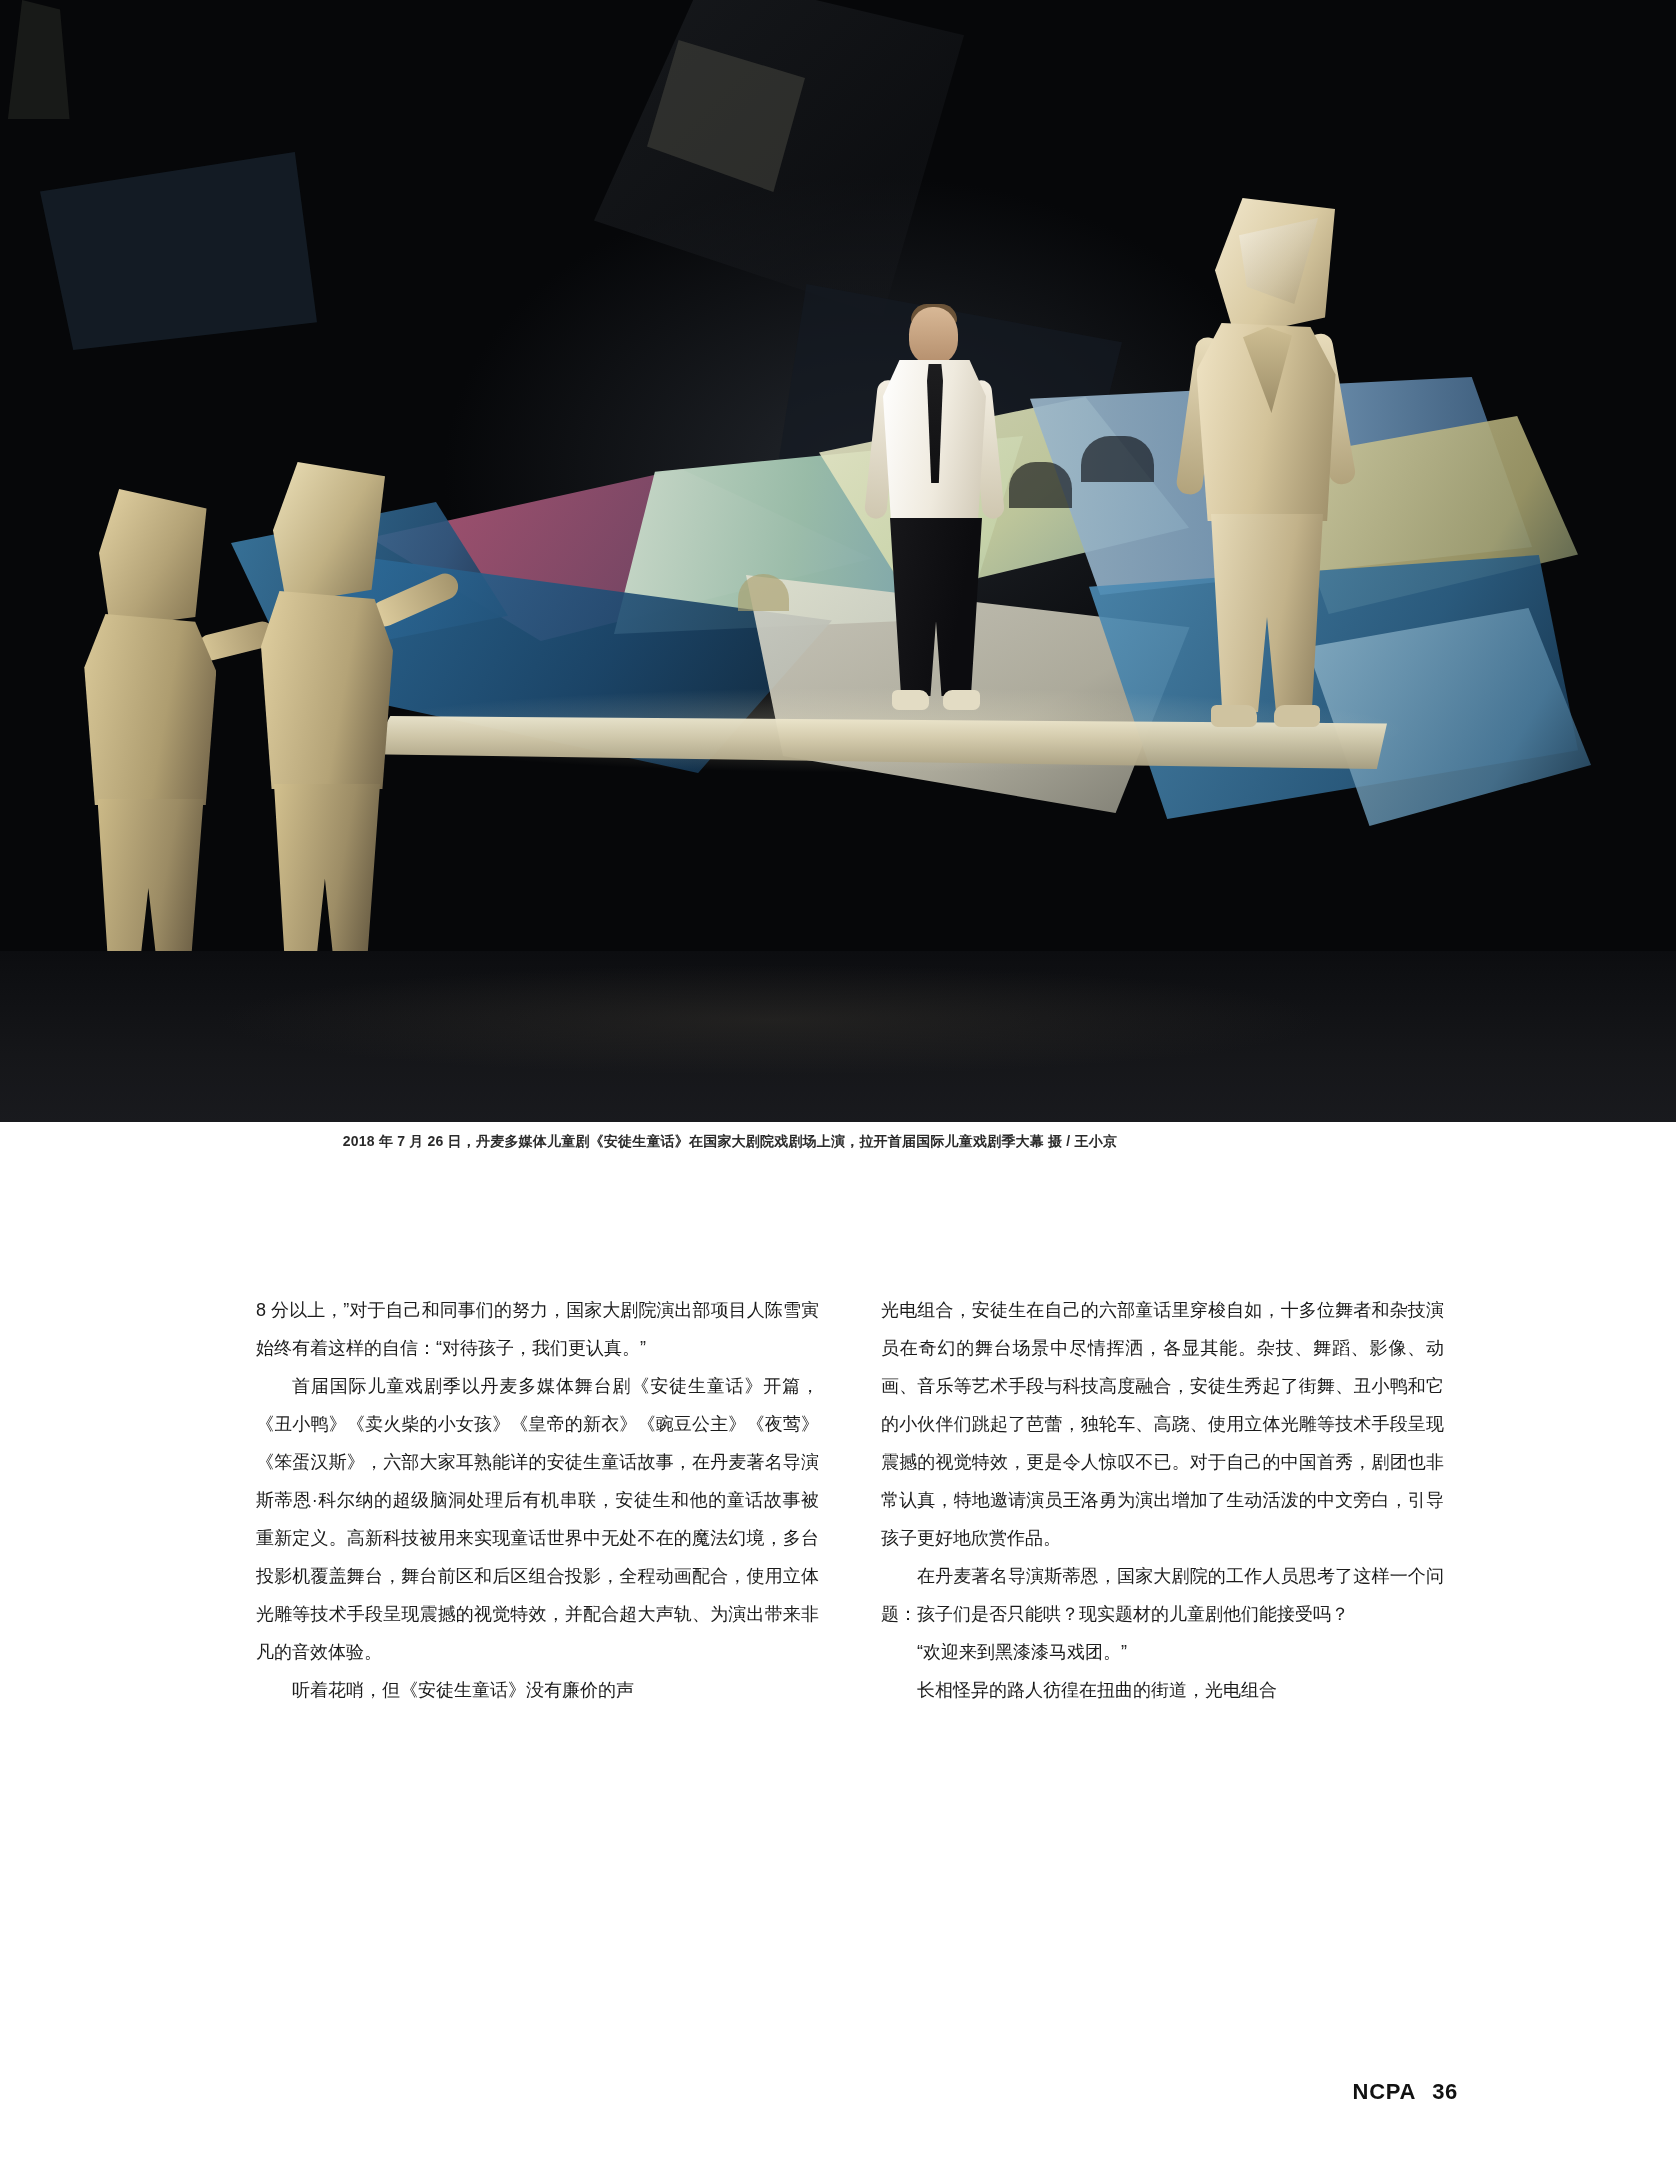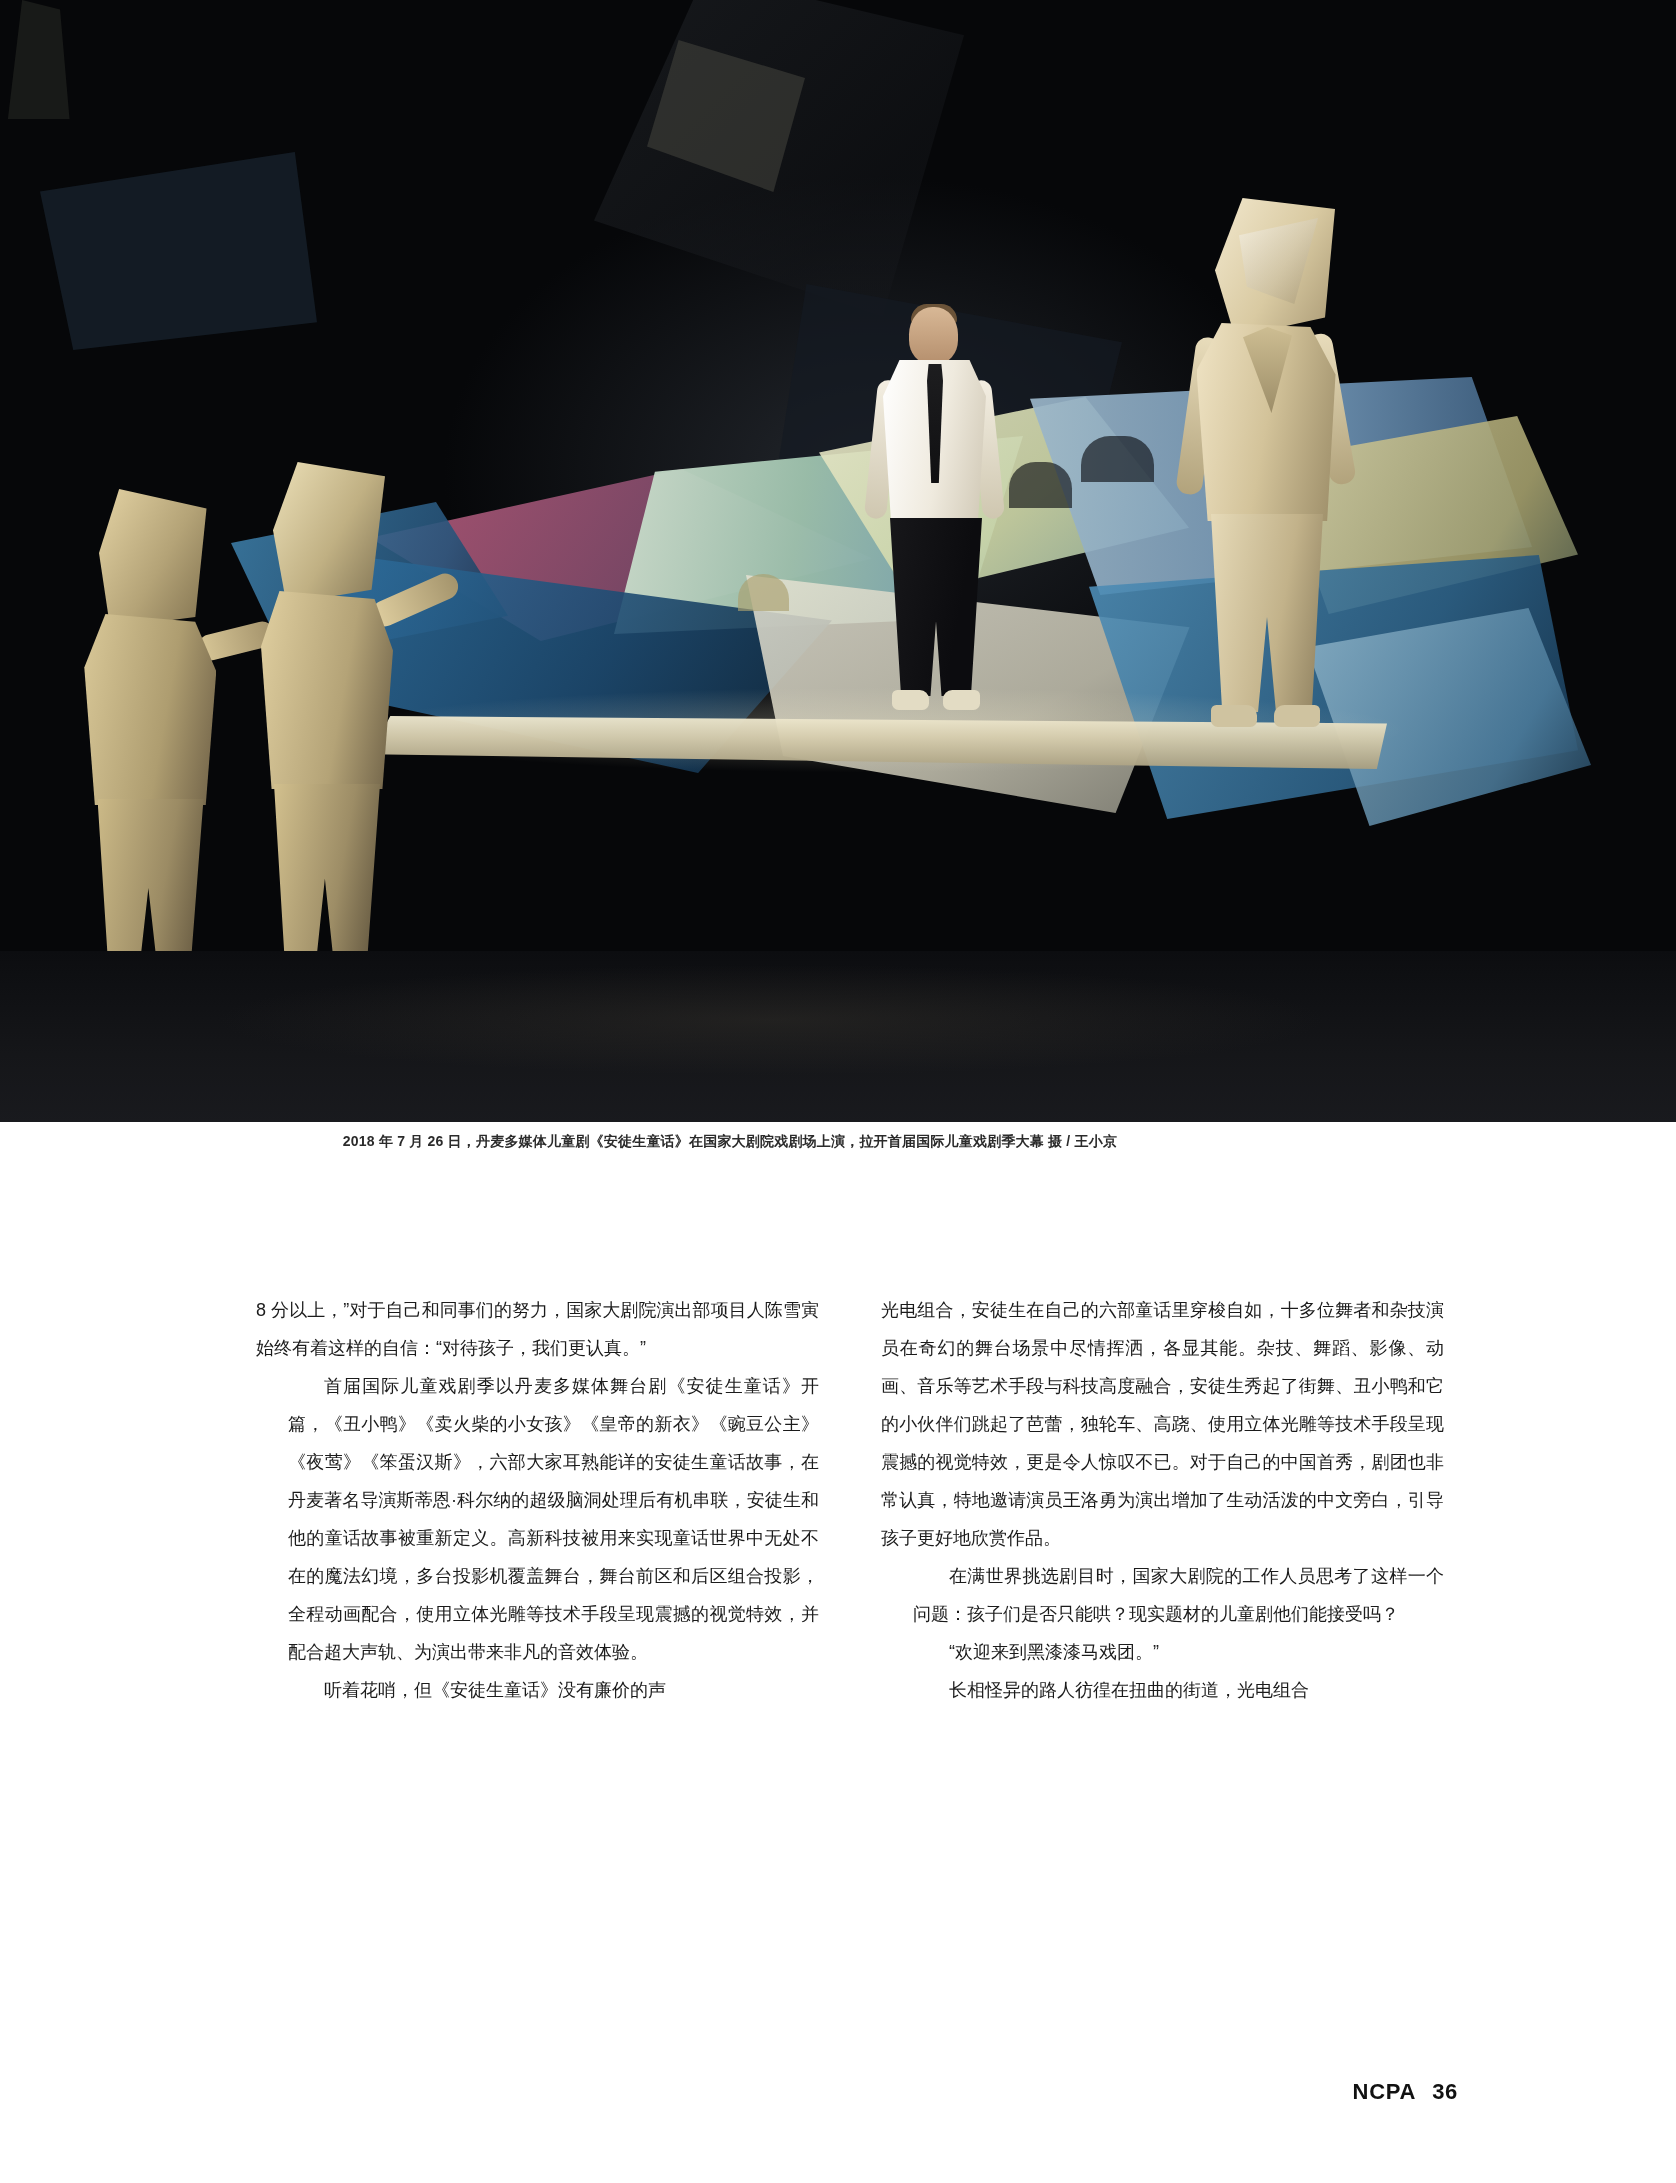--- a/index.html
+++ b/index.html
@@ -304,21 +304,21 @@
   }
   .col {
     width: 563px;
     font-size: 18px;
     line-height: 38px;
     color: #1b1b1b;
     text-align: justify;
     text-justify: inter-ideograph;
   }
   .col p { margin: 0; }
-  .col p.indent { text-indent: 2em; margin-left: 32px; }
+  .col p.indent { text-indent: 2em; }
 
   
   .footer {
     position: absolute;
     right: 218px;
     bottom: 78px;
     font-size: 22px;
     letter-spacing: 0.7px;
     color: #111;
   }
@@ -407,21 +407,21 @@
 <div class="caption">2018 年 7 月 26 日，丹麦多媒体儿童剧《安徒生童话》在国家大剧院戏剧场上演，拉开首届国际儿童戏剧季大幕  摄 / 王小京</div>
 
 <div class="body-area">
   <div class="col">
     <p>8 分以上，”对于自己和同事们的努力，国家大剧院演出部项目人陈雪寅始终有着这样的自信：“对待孩子，我们更认真。”</p>
     <p class="indent">首届国际儿童戏剧季以丹麦多媒体舞台剧《安徒生童话》开篇，《丑小鸭》《卖火柴的小女孩》《皇帝的新衣》《豌豆公主》《夜莺》《笨蛋汉斯》，六部大家耳熟能详的安徒生童话故事，在丹麦著名导演斯蒂恩·科尔纳的超级脑洞处理后有机串联，安徒生和他的童话故事被重新定义。高新科技被用来实现童话世界中无处不在的魔法幻境，多台投影机覆盖舞台，舞台前区和后区组合投影，全程动画配合，使用立体光雕等技术手段呈现震撼的视觉特效，并配合超大声轨、为演出带来非凡的音效体验。</p>
     <p class="indent">听着花哨，但《安徒生童话》没有廉价的声</p>
   </div>
   <div class="col">
     <p>光电组合，安徒生在自己的六部童话里穿梭自如，十多位舞者和杂技演员在奇幻的舞台场景中尽情挥洒，各显其能。杂技、舞蹈、影像、动画、音乐等艺术手段与科技高度融合，安徒生秀起了街舞、丑小鸭和它的小伙伴们跳起了芭蕾，独轮车、高跷、使用立体光雕等技术手段呈现震撼的视觉特效，更是令人惊叹不已。对于自己的中国首秀，剧团也非常认真，特地邀请演员王洛勇为演出增加了生动活泼的中文旁白，引导孩子更好地欣赏作品。</p>
-    <p class="indent">在满世界挑选剧目时，国家大剧院的工作人员思考了这样一个问题：孩子们是否只能哄？现实题材的儿童剧他们能接受吗？</p>
+    <p class="indent">在丹麦著名导演斯蒂恩，国家大剧院的工作人员思考了这样一个问题：孩子们是否只能哄？现实题材的儿童剧他们能接受吗？</p>
     <p class="indent">“欢迎来到黑漆漆马戏团。”</p>
     <p class="indent">长相怪异的路人彷徨在扭曲的街道，光电组合</p>
   </div>
 </div>
 
 <div class="footer">
   <span class="label">NCPA</span>
   <span class="page">36</span>
 </div>
 

